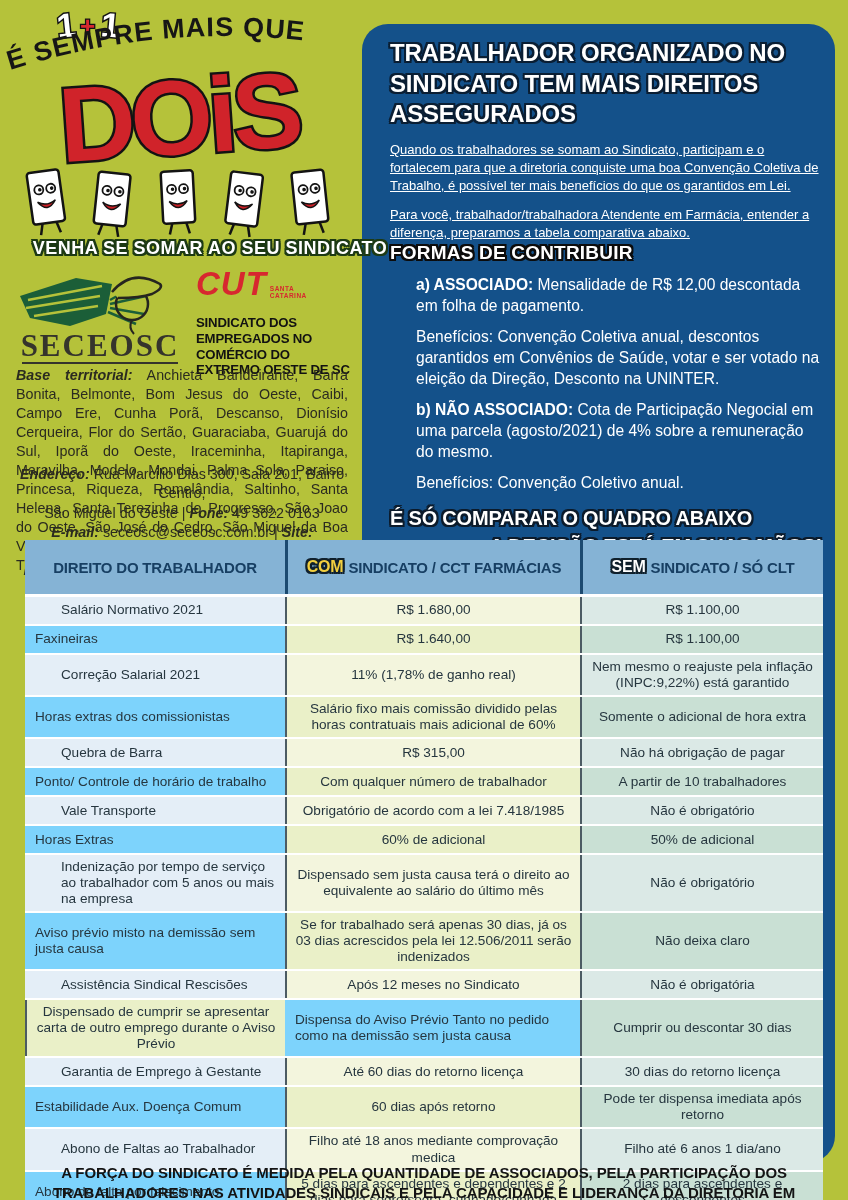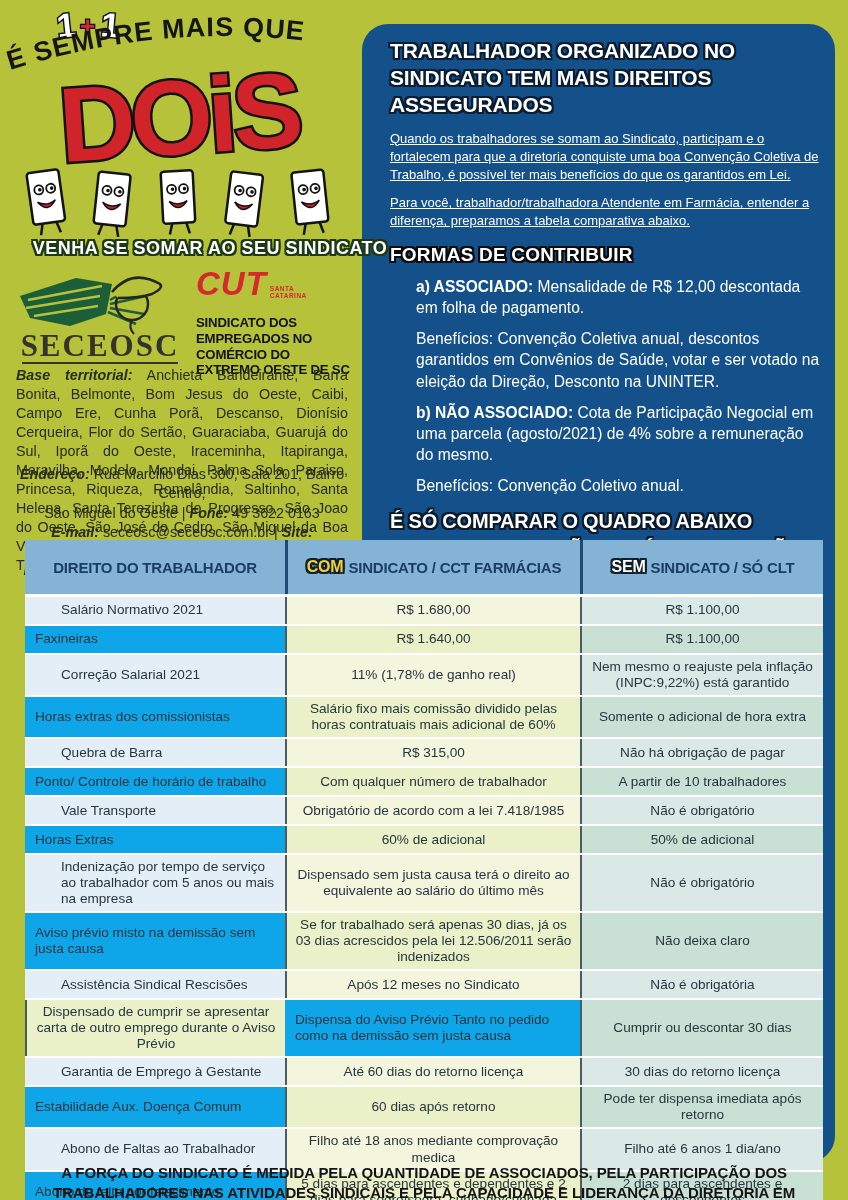--- a/index.html
+++ b/index.html
@@ -10,27 +10,27 @@
     background: #b5c23a; overflow: hidden; margin: 0 auto;
   }
 
   
   .blue-panel {
     position: absolute; left: 362px; top: 24px; width: 473px; height: 1138px;
     background: #14518a; border-radius: 26px;
   }
   .panel-content { position: absolute; left: 390px; top: 38px; width: 432px; color: #fff; }
   .panel-title {
-    font-size: 21px; font-weight: 800; line-height: 1.28; letter-spacing: -0.2px;
+    font-size: 24px; font-weight: 800; line-height: 1.28; letter-spacing: -0.2px;
     text-shadow: -2px -2px 0 #0a1e33, 2px -2px 0 #0a1e33, -2px 2px 0 #0a1e33, 2px 2px 0 #0a1e33,
                  -2px 0 0 #0a1e33, 2px 0 0 #0a1e33, 0 -2px 0 #0a1e33, 0 2px 0 #0a1e33;
   }
   .panel-p { font-size: 13px; line-height: 1.38; margin-top: 11px; text-decoration: underline; }
   .formas-title {
-    margin-top: 14px; font-size: 19px; font-weight: 800; letter-spacing: 0.2px;
+    font-size: 19px; font-weight: 800; letter-spacing: 0.2px;
     text-shadow: -2px -2px 0 #0c0c0c, 2px -2px 0 #0c0c0c, -2px 2px 0 #0c0c0c, 2px 2px 0 #0c0c0c,
                  -2px 0 0 #0c0c0c, 2px 0 0 #0c0c0c, 0 -2px 0 #0c0c0c, 0 2px 0 #0c0c0c;
   }
   .panel-item { font-size: 15.6px; line-height: 1.35; margin: 10px 0 0 26px; }
   .panel-item b { font-weight: 800; }
   .compare { margin-top: 14px; }
   .compare-l1, .compare-l2 {
     font-size: 20px; font-weight: 800; letter-spacing: -0.2px;
     text-shadow: -2px -2px 0 #0c1b2b, 2px -2px 0 #0c1b2b, -2px 2px 0 #0c1b2b, 2px 2px 0 #0c1b2b,
                  -2px 0 0 #0c1b2b, 2px 0 0 #0c1b2b, 0 -2px 0 #0c1b2b, 0 2px 0 #0c1b2b;
@@ -66,21 +66,21 @@
     text-shadow: -2px -2px 0 #10202c, 2px -2px 0 #10202c, -2px 2px 0 #10202c, 2px 2px 0 #10202c,
                  -2px 0 0 #10202c, 2px 0 0 #10202c, 0 -2px 0 #10202c, 0 2px 0 #10202c; }
   .badge-com { color: #f2cf3f; }
   .badge-sem { color: #ffffff; }
   .trow { margin-bottom: 2px; }
   .tcell { font-size: 13.6px; line-height: 1.18; color: #26363f; padding: 4px 8px; min-height: 27px;
     display: flex; align-items: center; justify-content: center; text-align: center; }
   .tcell.c-label { justify-content: flex-start; text-align: left; padding-left: 10px; }
   .tcell.c-com, .tcell.c-sem { border-left: 2px solid #4c5b63; }
   .trow.odd  .c-label { background: #e4eef7; padding-left: 36px; }
-  .trow.even .c-label { background: #0ea5e9; }
+  .trow.even .c-label { background: #7dd3fc; }
   .trow.odd  .c-com   { background: #f3f5dd; }
   .trow.even .c-com   { background: #eaf0c8; }
   .trow.odd  .c-sem   { background: #dbe9e6; }
   .trow.even .c-sem   { background: #c9e0d4; }
 
   
   .footer {
     position: absolute; left: 0; top: 1163px; width: 848px; padding: 0 26px;
     text-align: center; font-size: 15px; font-weight: 800; line-height: 1.32;
     color: #141414; letter-spacing: -0.1px;

